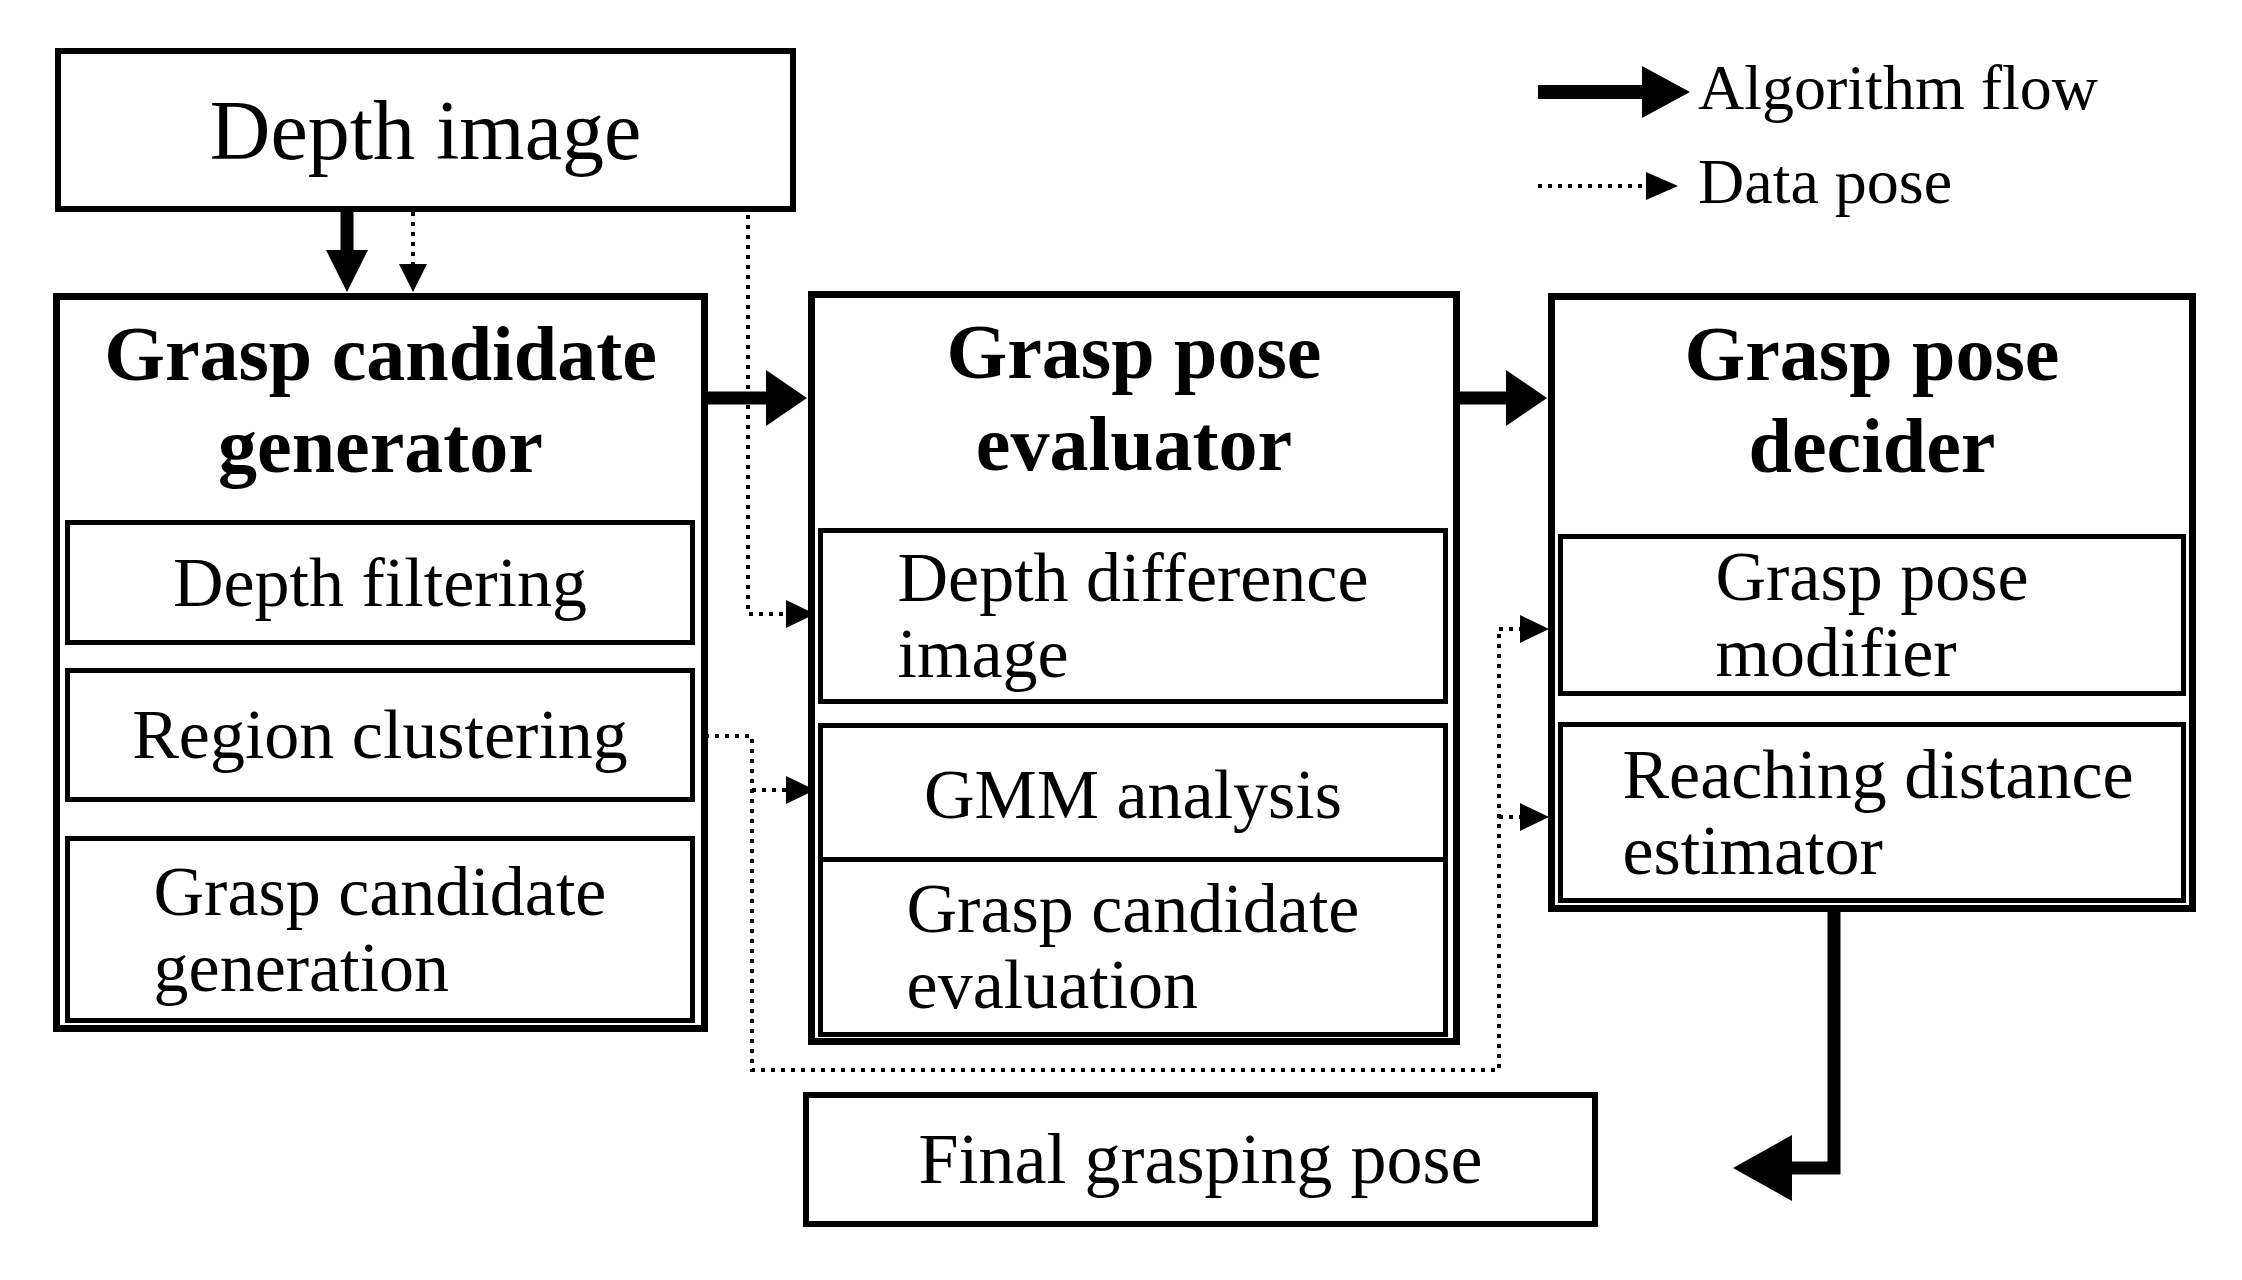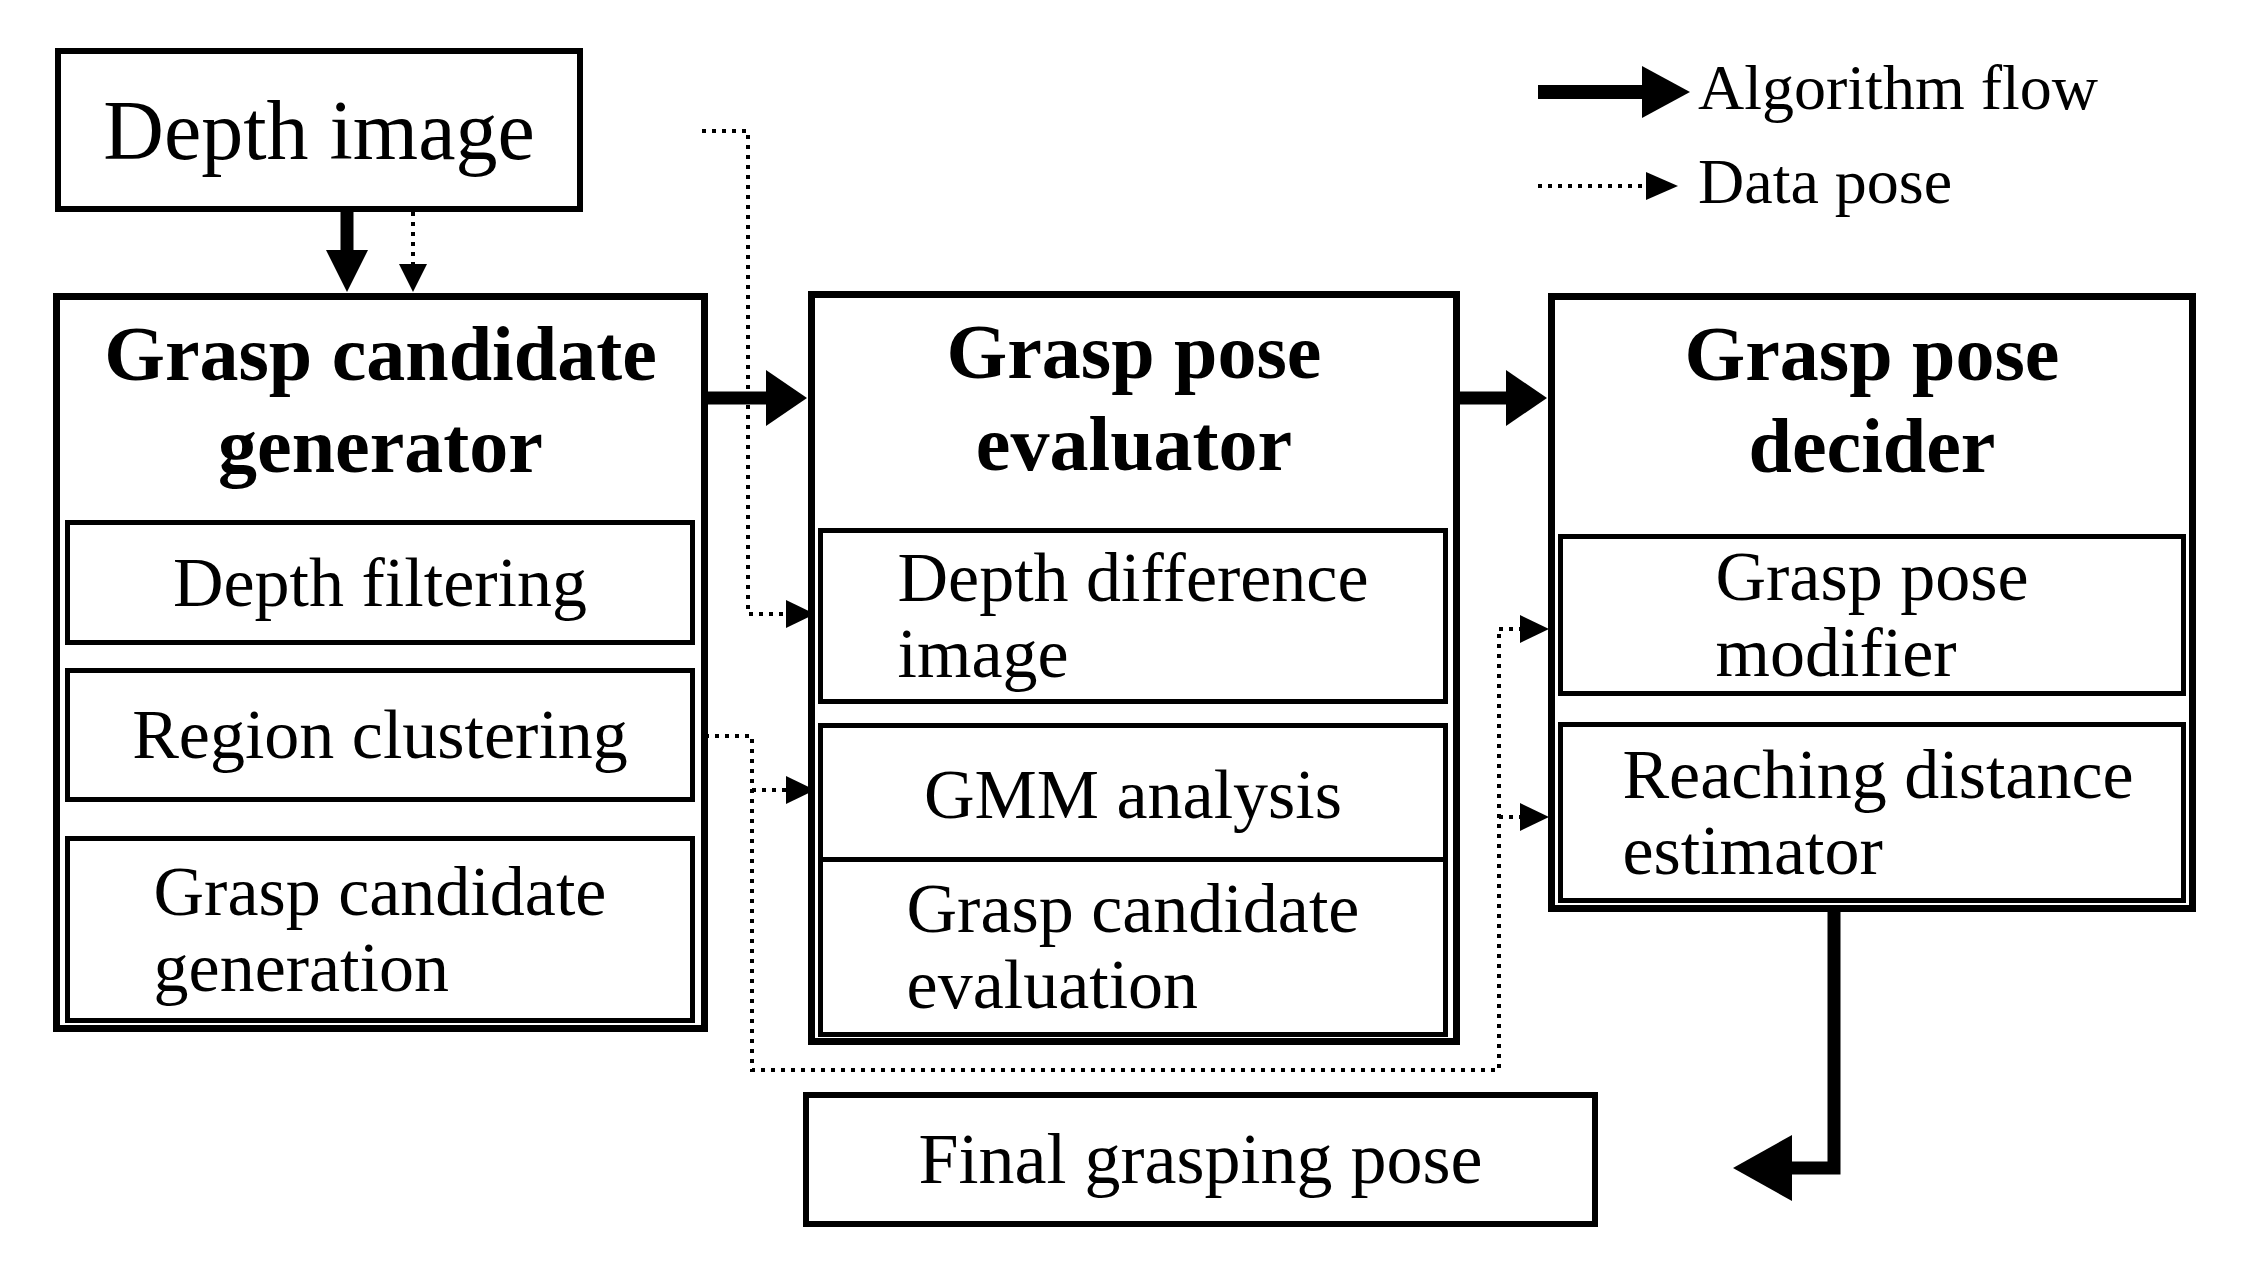--- a/index.html
+++ b/index.html
@@ -98,21 +98,21 @@
     </g>
     <g stroke="#000" fill="#000">
       <line x1="1538" y1="186" x2="1648" y2="186" stroke-width="4" stroke-dasharray="4 6"></line>
       <polygon points="1646,172 1646,200 1678,186" stroke="none"></polygon>
     </g>
   </svg>
 
   <div class="legend-label" style="left:1698px;top:56px;">Algorithm flow</div>
   <div class="legend-label" style="left:1698px;top:150px;">Data pose</div>
 
-  <div class="box bigcell" style="left:55px;top:48px;width:528px;height:164px;">
+  <div class="box bigcell" style="left:55px;top:48px;width:741px;height:164px;">
     <span class="depth-image-label">Depth image</span>
   </div>
 
   <div class="box outer" style="left:53px;top:293px;width:655px;height:739px;">
     <div class="title">Grasp candidate
 generator</div>
   </div>
   <div class="box subbox" style="left:65px;top:520px;width:630px;height:125px;">Depth filtering</div>
   <div class="box subbox" style="left:65px;top:668px;width:630px;height:134px;">Region clustering</div>
   <div class="box subbox" style="left:65px;top:836px;width:630px;height:187px;">Grasp candidate

